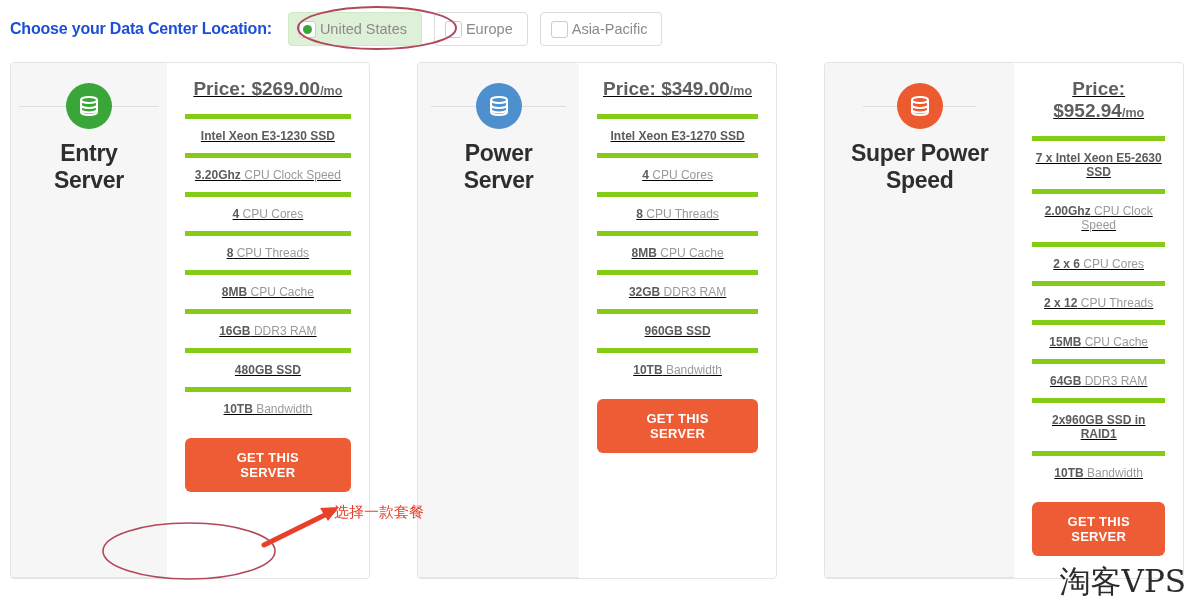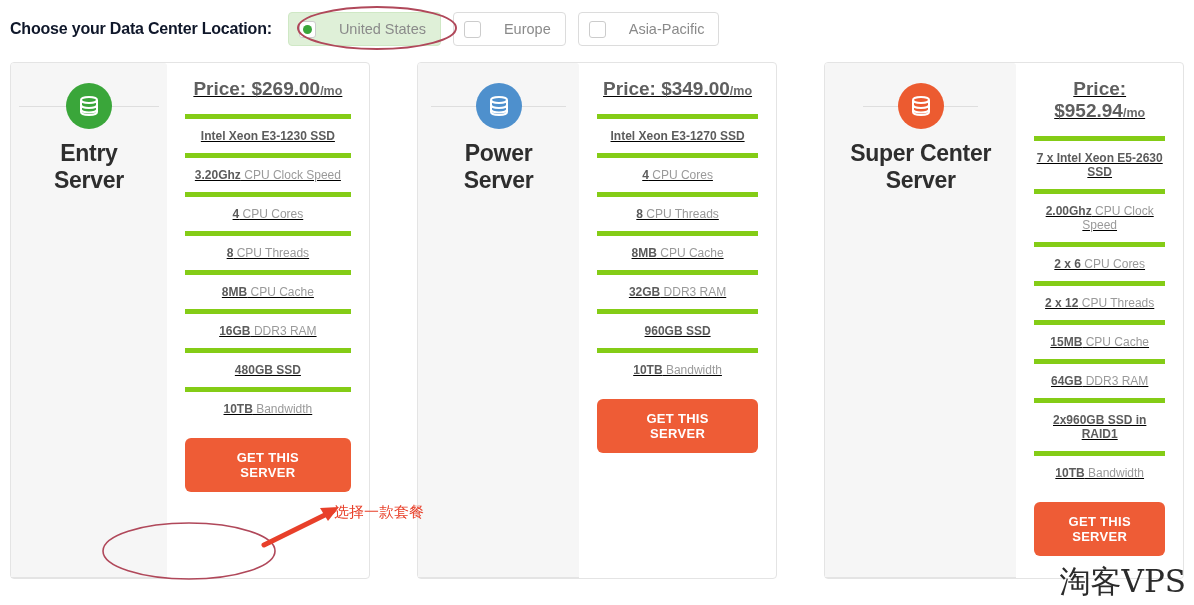--- a/index.html
+++ b/index.html
@@ -17,29 +17,29 @@
     position: absolute;
     left: 0; top: 0;
     width: 1194px; height: 58px;
     display: flex;
     align-items: center;
     padding-left: 10px;
   }
   .location-title {
     font-size: 16px;
     font-weight: bold;
-    color: #0f172a;
+    color: #1d4ed8;
     letter-spacing: -0.2px;
     white-space: nowrap;
   }
   .loc-options { display: flex; align-items: center; margin-left: 16px; gap: 12px; }
   .loc-option {
     display: flex;
     align-items: center;
-    gap: 23px;
+    gap: 4px;
     height: 34px;
     padding: 0 14px 0 10px;
     border: 1px solid #dcdcdc;
     border-radius: 4px;
     background: #ffffff;
     cursor: pointer;
   }
   .loc-option.selected {
     background: #dff0d8;
     border-color: #cfe8c5;
@@ -289,21 +289,21 @@
             <svg width="26" height="26" viewBox="0 0 26 26">
               <g fill="none" stroke="#ffffff" stroke-width="2">
                 <ellipse cx="13" cy="7" rx="8" ry="3"></ellipse>
                 <path d="M5 7v12c0 1.7 3.6 3 8 3s8-1.3 8-3V7"></path>
                 <path d="M5 12c0 1.7 3.6 3 8 3s8-1.3 8-3"></path>
                 <path d="M5 16.5c0 1.7 3.6 3 8 3s8-1.3 8-3"></path>
               </g>
             </svg>
           </span>
         </div>
-        <div class="plan-name">Super Center Server</div>
+        <div class="plan-name">Super Power Speed</div>
       </div>
       <div class="card-body">
         <div class="price-row">
           <span>Price: $952.94</span><span class="per">/mo</span>
         </div>
         <div>
           <div class="spec all-bold"><span>7 x Intel Xeon E5-2630 SSD</span></div>
           <div class="spec"><b>2.00Ghz</b><span> CPU Clock Speed</span></div>
           <div class="spec"><b>2 x 6</b><span> CPU Cores</span></div>
           <div class="spec"><b>2 x 12</b><span> CPU Threads</span></div>

